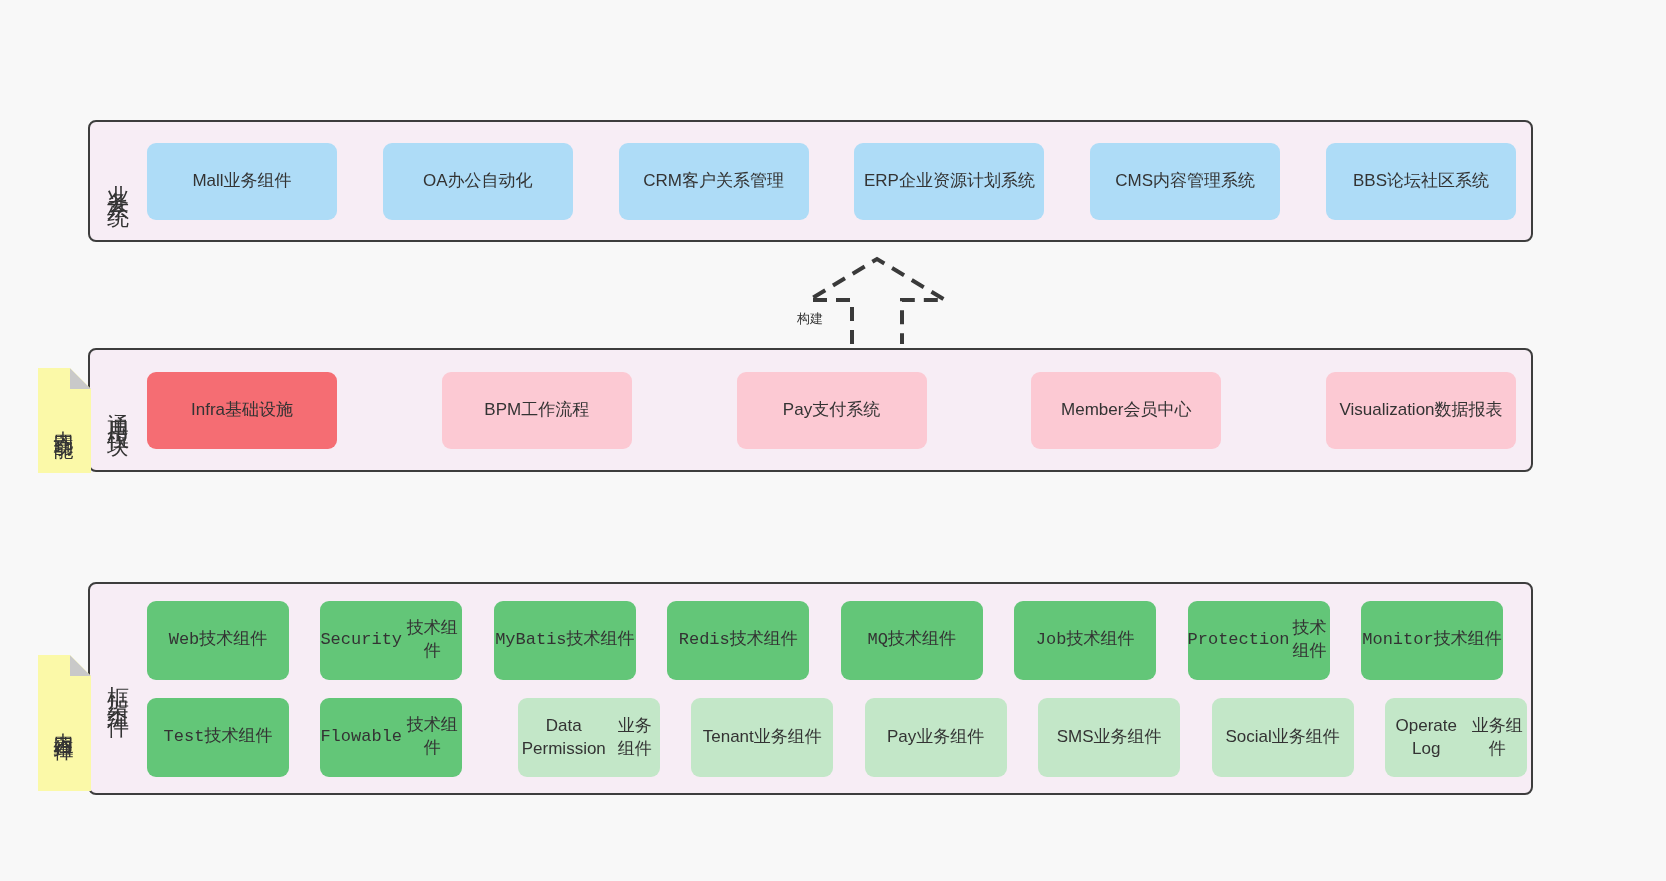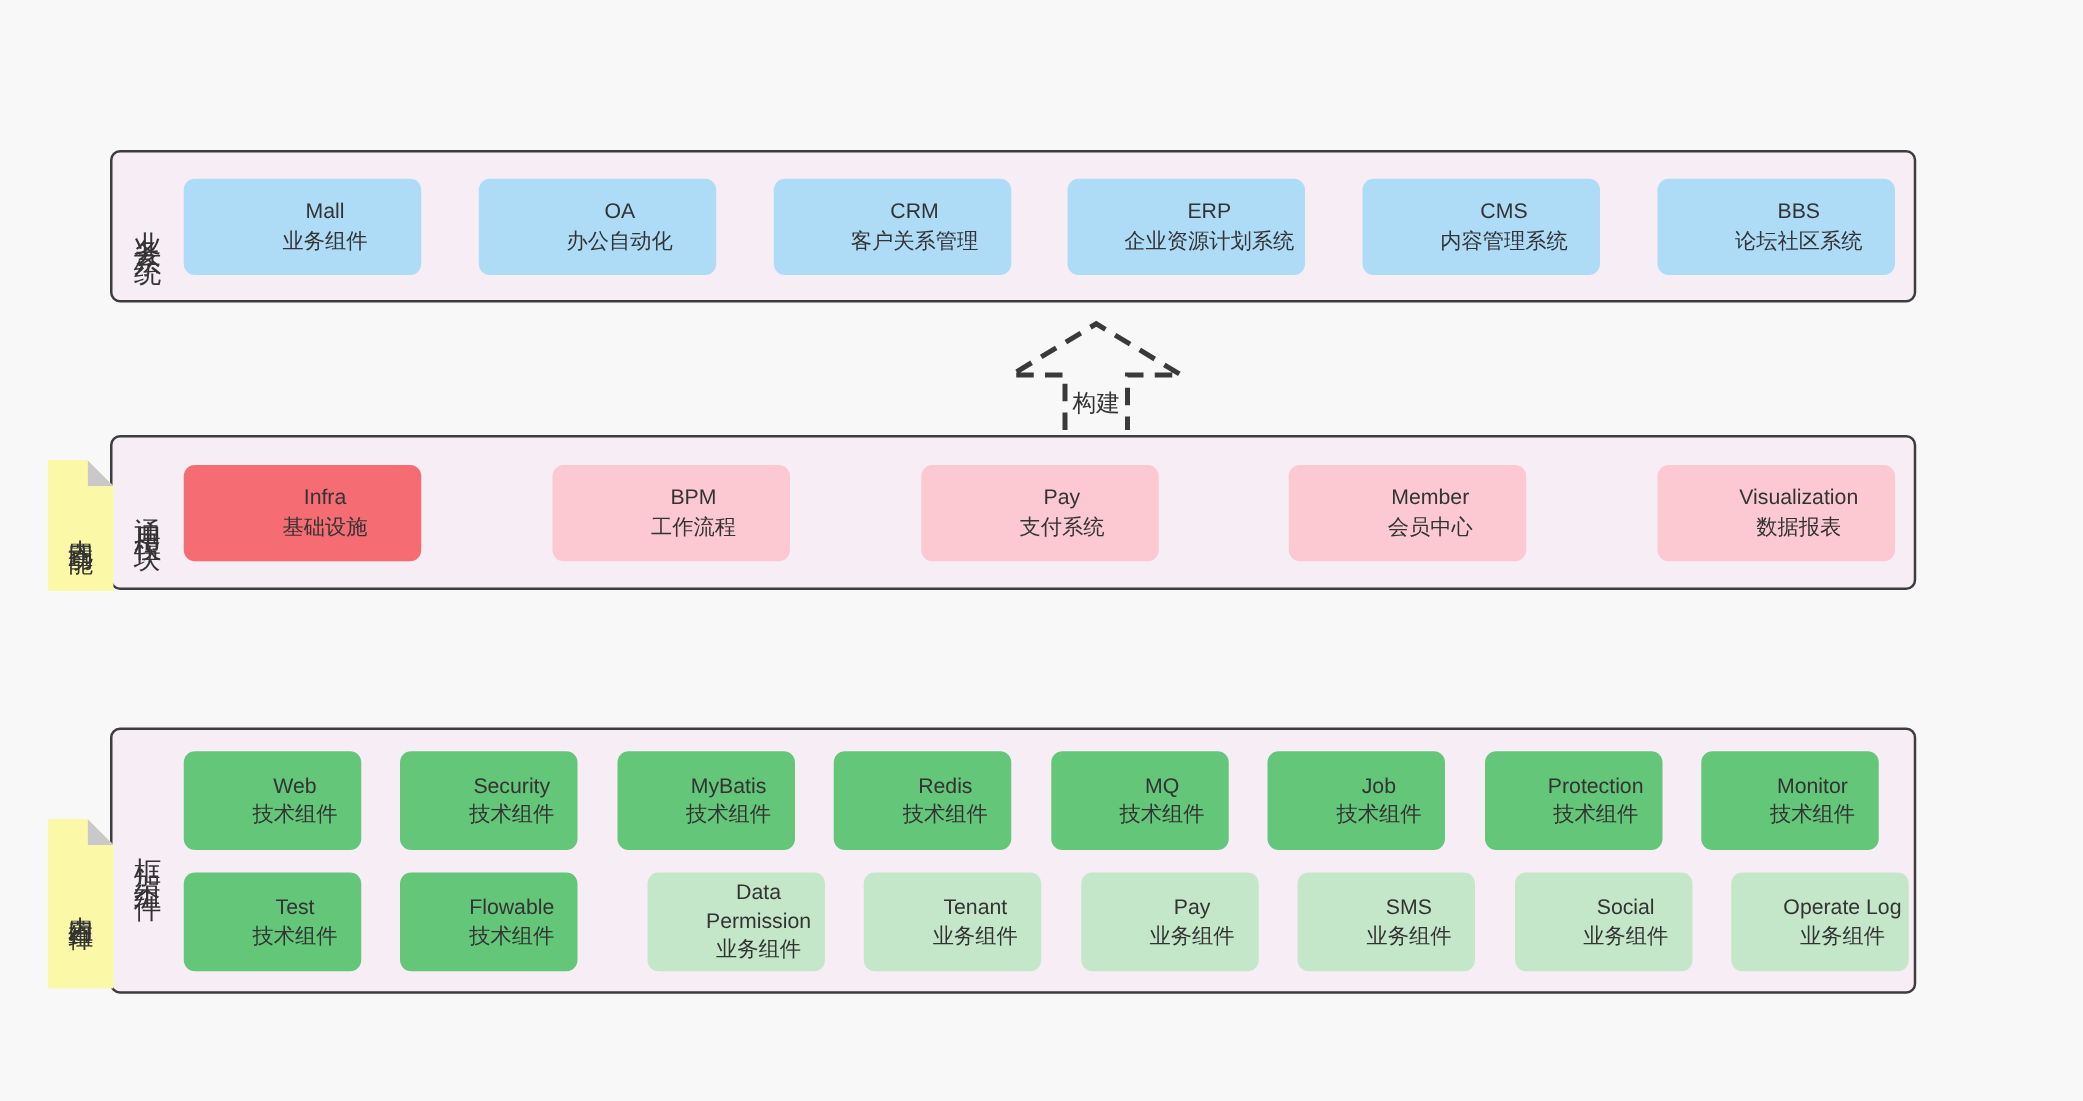--- a/index.html
+++ b/index.html
@@ -47,38 +47,38 @@
     display:grid;
     grid-template-columns:repeat(8,142px);
     grid-template-rows:1fr 1fr;
     justify-content:space-between;
     row-gap:18px;
   }
 
   
   .box{
     width:190px; height:77px; border-radius:9px;
-    display:flex; flex-direction:column; align-items:center; justify-content:center;
-    text-align:center; line-height:1.4; font-size:17px; color:var(--text);padding-left:36px;
+    display:flex; flex-direction:row; align-items:center; justify-content:center;
+    text-align:center; line-height:1.4; font-size:17px; color:var(--text);
   }
   .band-grid .box{width:142px; height:auto; line-height:1.35;}
   .box.blue{background:var(--blue);}
   .box.red{background:var(--red);}
   .box.pink{background:var(--pink);text-align:center;}
-  .box.gdark{background:var(--green_dark);}
+  .box.gdark{background:var(--green_dark);font-family:Liberation Mono, monospace;}
   .box.glight{background:var(--green_light);margin-left:24px;}
 
   
   .arrow{position:absolute; width:160px; height:92px;}
   .arrow-1{left:797px; top:252px;}
   .arrow-2{left:810px; top:490px;}
   .arrow svg{position:absolute; inset:0; width:100%; height:100%;}
   .arrow-label{
     position:absolute; left:0; right:0; top:58px;
-    text-align:center; font-size:19px; color:var(--text);
+    font-size:13px; color:var(--text);
   }
 
   
   .sticky{
     position:absolute; left:38px; width:53px;
     background:var(--yellow);
     clip-path:polygon(0 0, calc(100% - 21px) 0, 100% 21px, 100% 100%, 0 100%);
     z-index:5;
     display:flex; align-items:center; justify-content:center;
   }

